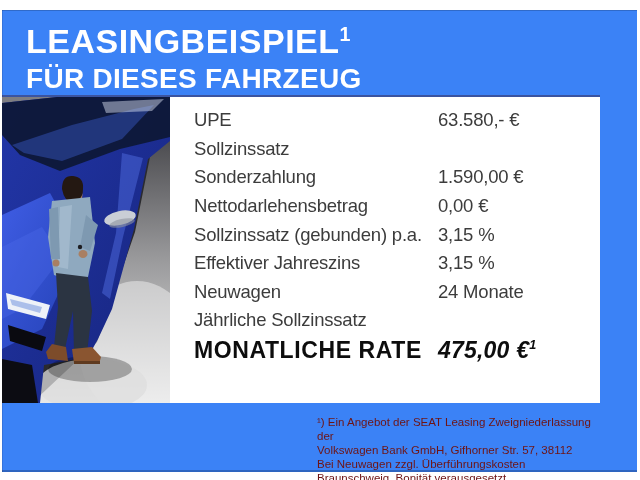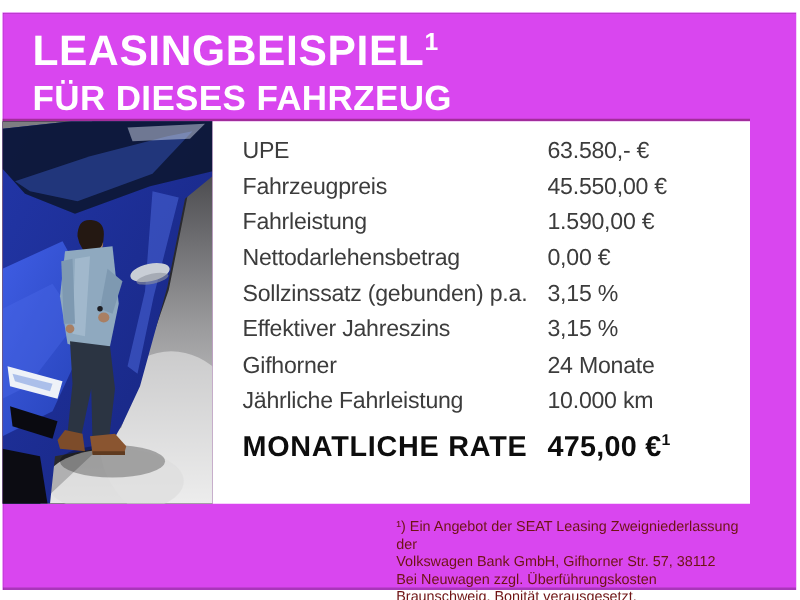--- a/index.html
+++ b/index.html
@@ -3,21 +3,21 @@
 <meta charset="utf-8">
 <style>
   * { margin: 0; padding: 0; box-sizing: border-box; }
   html, body { width: 640px; height: 480px; background: #ffffff; }
   body { font-family: "Liberation Sans", sans-serif; position: relative; overflow: hidden; }
 
   .page { position: absolute; inset: 0; background: #ffffff; }
 
   .red-canvas {
     position: absolute; left: 2px; top: 10px; width: 635px; height: 462px;
-    background: #d946ef;
+    background: #3b82f6;
     box-shadow: inset 0 1px 0 rgba(0,0,0,.18), inset 0 -2px 0 rgba(0,0,0,.22), inset 1px 0 0 rgba(0,0,0,.10);
   }
 
   
   .header { position: absolute; left: 24px; top: 13px; color: #ffffff; }
   .headline {
     font-size: 34px; font-weight: bold; line-height: 1.1; letter-spacing: 0.5px;
     white-space: nowrap;
   }
   .headline sup { font-size: 58%; vertical-align: super; }
@@ -40,25 +40,25 @@
   .photo svg { display: block; width: 100%; height: 100%; }
 
   
   .panel {
     position: absolute; left: 168px; top: 87px; width: 430px; height: 306px;
     background: #ffffff; padding: 9px 0 0 24px;
   }
   .row { display: flex; align-items: center; height: 28.6px; }
   .row-label { width: 244px; font-size: 18.5px; color: #3c3c3c; letter-spacing: -0.2px; }
   .row-value { font-size: 18.5px; color: #3c3c3c; letter-spacing: -0.2px; }
-  .rate-row { display: flex; align-items: flex-end; height: 34px; margin-top: 2px; }
+  .rate-row { display: flex; align-items: flex-start; height: 34px; margin-top: 2px; }
   .rate-label {
     width: 244px; font-size: 23px; font-weight: bold; color: #0d0d0d; letter-spacing: 0.6px;
   }
-  .rate-value { font-size: 23px; font-weight: bold; color: #0d0d0d; letter-spacing: 0.2px; }
+  .rate-value { font-size: 23px; font-weight: bold; color: #0d0d0d; letter-spacing: 0.2px; font-style: italic; }
   .rate-value sup { font-size: 55%; vertical-align: super; }
 
   
   .legal {
     position: absolute; left: 315px; top: 405px; width: 290px;
     color: #6e1414; font-size: 11.5px; line-height: 14px; letter-spacing: 0;
   }
 </style>
 </head>
 <body>
@@ -132,46 +132,44 @@
         </g>
       </svg>
     </div>
 
     <div class="panel">
       <div class="row">
         <div class="row-label">UPE</div>
         <div class="row-value">63.580,- €</div>
       </div>
       <div class="row">
-        <div class="row-label">Fahrzeugpreis</div>
-        <div class="row-value">45.550,00 €</div>
+        <div class="row-label">Sollzinssatz</div>
       </div>
       <div class="row">
-        <div class="row-label">Fahrleistung</div>
+        <div class="row-label">Sonderzahlung</div>
         <div class="row-value">1.590,00 €</div>
       </div>
       <div class="row">
         <div class="row-label">Nettodarlehensbetrag</div>
         <div class="row-value">0,00 €</div>
       </div>
       <div class="row">
         <div class="row-label">Sollzinssatz (gebunden) p.a.</div>
         <div class="row-value">3,15 %</div>
       </div>
       <div class="row">
         <div class="row-label">Effektiver Jahreszins</div>
         <div class="row-value">3,15 %</div>
       </div>
       <div class="row">
-        <div class="row-label">Gifhorner</div>
+        <div class="row-label">Neuwagen</div>
         <div class="row-value">24 Monate</div>
       </div>
       <div class="row">
-        <div class="row-label">Jährliche Fahrleistung</div>
-        <div class="row-value">10.000 km</div>
+        <div class="row-label">Jährliche Sollzinssatz</div>
       </div>
       <div class="rate-row">
         <div class="rate-label">MONATLICHE RATE</div>
         <div class="rate-value"><span>475,00 €</span><sup>1</sup></div>
       </div>
     </div>
 
     <div class="legal">
       <div>¹) Ein Angebot der SEAT Leasing Zweigniederlassung der</div>
       <div>Volkswagen Bank GmbH, Gifhorner Str. 57, 38112</div>

